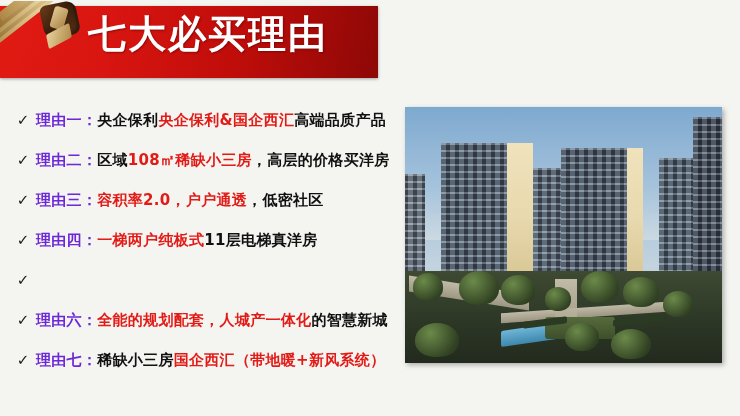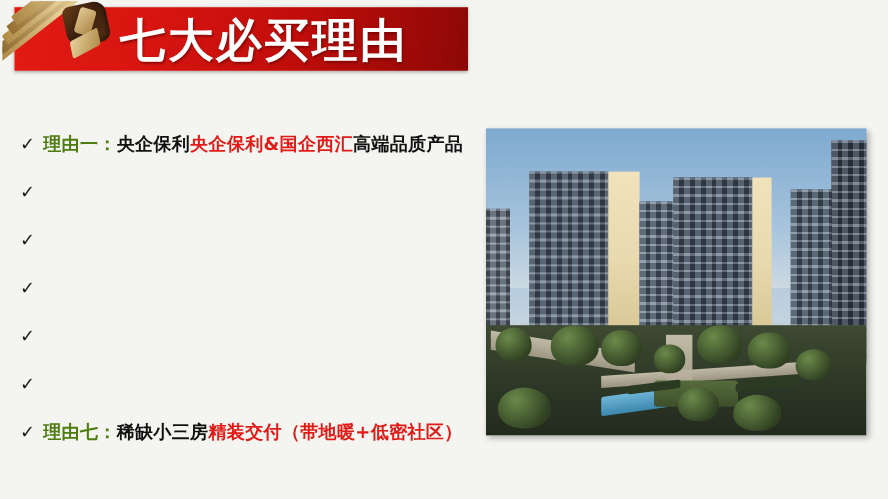--- a/index.html
+++ b/index.html
@@ -5,21 +5,21 @@
   * { margin:0; padding:0; box-sizing:border-box; }
   html,body { width:740px; height:416px; overflow:hidden; }
   body {
     background:#f4f4f1;
     font-family:"DejaVu Sans","Liberation Sans",sans-serif;
     position:relative;
   }
 
   
   #title-banner{
-    position:absolute; left:12px; top:6px; width:378px; height:53px;
+    position:absolute; left:0; top:6px; width:378px; height:72px;
     background:linear-gradient(100deg,#e11b14 0%,#d81510 30%,#c00d0a 62%,#8d0806 100%);
     box-shadow:0 1px 3px rgba(0,0,0,.35);
   }
   #banner-title{
     position:absolute; left:88px; top:4px;
     font-size:38px; line-height:48px; font-weight:bold; color:#ffffff;
     letter-spacing:2px; white-space:nowrap;
     text-shadow:1px 1px 2px rgba(90,0,0,.55);
   }
   
@@ -64,21 +64,21 @@
     position:relative; height:40px; display:flex; align-items:center;
   }
   .check-icon{
     width:26px; margin-left:10px; flex:none;
     font-size:15px; color:#1a1a1a; line-height:1; text-align:center;
   }
   .reason-text{
     font-size:15px; font-weight:bold; color:#111111;
     white-space:nowrap; letter-spacing:.3px;
   }
-  .reason-label{ color:#4d7c0f; }
+  .reason-label{ color:#6d28d9; }
   .hl{ color:#e31b17; }
 
   
   #project-photo{
     position:absolute; left:405px; top:107px; width:317px; height:256px;
     overflow:hidden;
     background:linear-gradient(#8fb4d4 0%,#a8c4dc 38%,#c3d3df 62%,#9fb2b6 100%);
     box-shadow:2px 2px 5px rgba(0,0,0,.3);
   }
   #sky{ position:absolute; inset:0 0 48% 0;
@@ -121,36 +121,40 @@
   <div id="banner-title">七大必买理由</div>
 </div>
 
 <div id="reasons-list">
     <div class="reason-row">
       <span class="check-icon">✓</span>
       <span class="reason-text"><span class="reason-label">理由一：</span><span>央企保利</span><span class="hl">央企保利&amp;国企西汇</span><span>高端品质产品</span></span>
     </div>
     <div class="reason-row">
       <span class="check-icon">✓</span>
-    </div>
-    <div class="reason-row">
-      <span class="check-icon">✓</span>
-    </div>
-    <div class="reason-row">
-      <span class="check-icon">✓</span>
-    </div>
-    <div class="reason-row">
-      <span class="check-icon">✓</span>
-    </div>
-    <div class="reason-row">
-      <span class="check-icon">✓</span>
-    </div>
-    <div class="reason-row">
-      <span class="check-icon">✓</span>
-      <span class="reason-text"><span class="reason-label">理由七：</span><span>稀缺小三房</span><span class="hl">精装交付（带地暖+低密社区）</span></span>
+      <span class="reason-text"><span class="reason-label">理由二：</span><span>区域</span><span class="hl">108㎡稀缺小三房</span><span>，高层的价格买洋房</span></span>
+    </div>
+    <div class="reason-row">
+      <span class="check-icon">✓</span>
+      <span class="reason-text"><span class="reason-label">理由三：</span><span class="hl">容积率2.0，户户通透</span><span>，低密社区</span></span>
+    </div>
+    <div class="reason-row">
+      <span class="check-icon">✓</span>
+      <span class="reason-text"><span class="reason-label">理由四：</span><span class="hl">一梯两户纯板式</span><span>11层电梯真洋房</span></span>
+    </div>
+    <div class="reason-row">
+      <span class="check-icon">✓</span>
+    </div>
+    <div class="reason-row">
+      <span class="check-icon">✓</span>
+      <span class="reason-text"><span class="reason-label">理由六：</span><span class="hl">全能的规划配套，人城产一体化</span><span>的智慧新城</span></span>
+    </div>
+    <div class="reason-row">
+      <span class="check-icon">✓</span>
+      <span class="reason-text"><span class="reason-label">理由七：</span><span>稀缺小三房</span><span class="hl">国企西汇（带地暖+新风系统）</span></span>
     </div>
   </div>
 
 <div id="project-photo">
   <div id="sky"></div>
 
   <div class="bldg" style="left:-6px; width:26px; height:40%;">
     <div class="bfacade" style="background:#6d7480"></div>
       <div class="windows"></div>
   </div>

